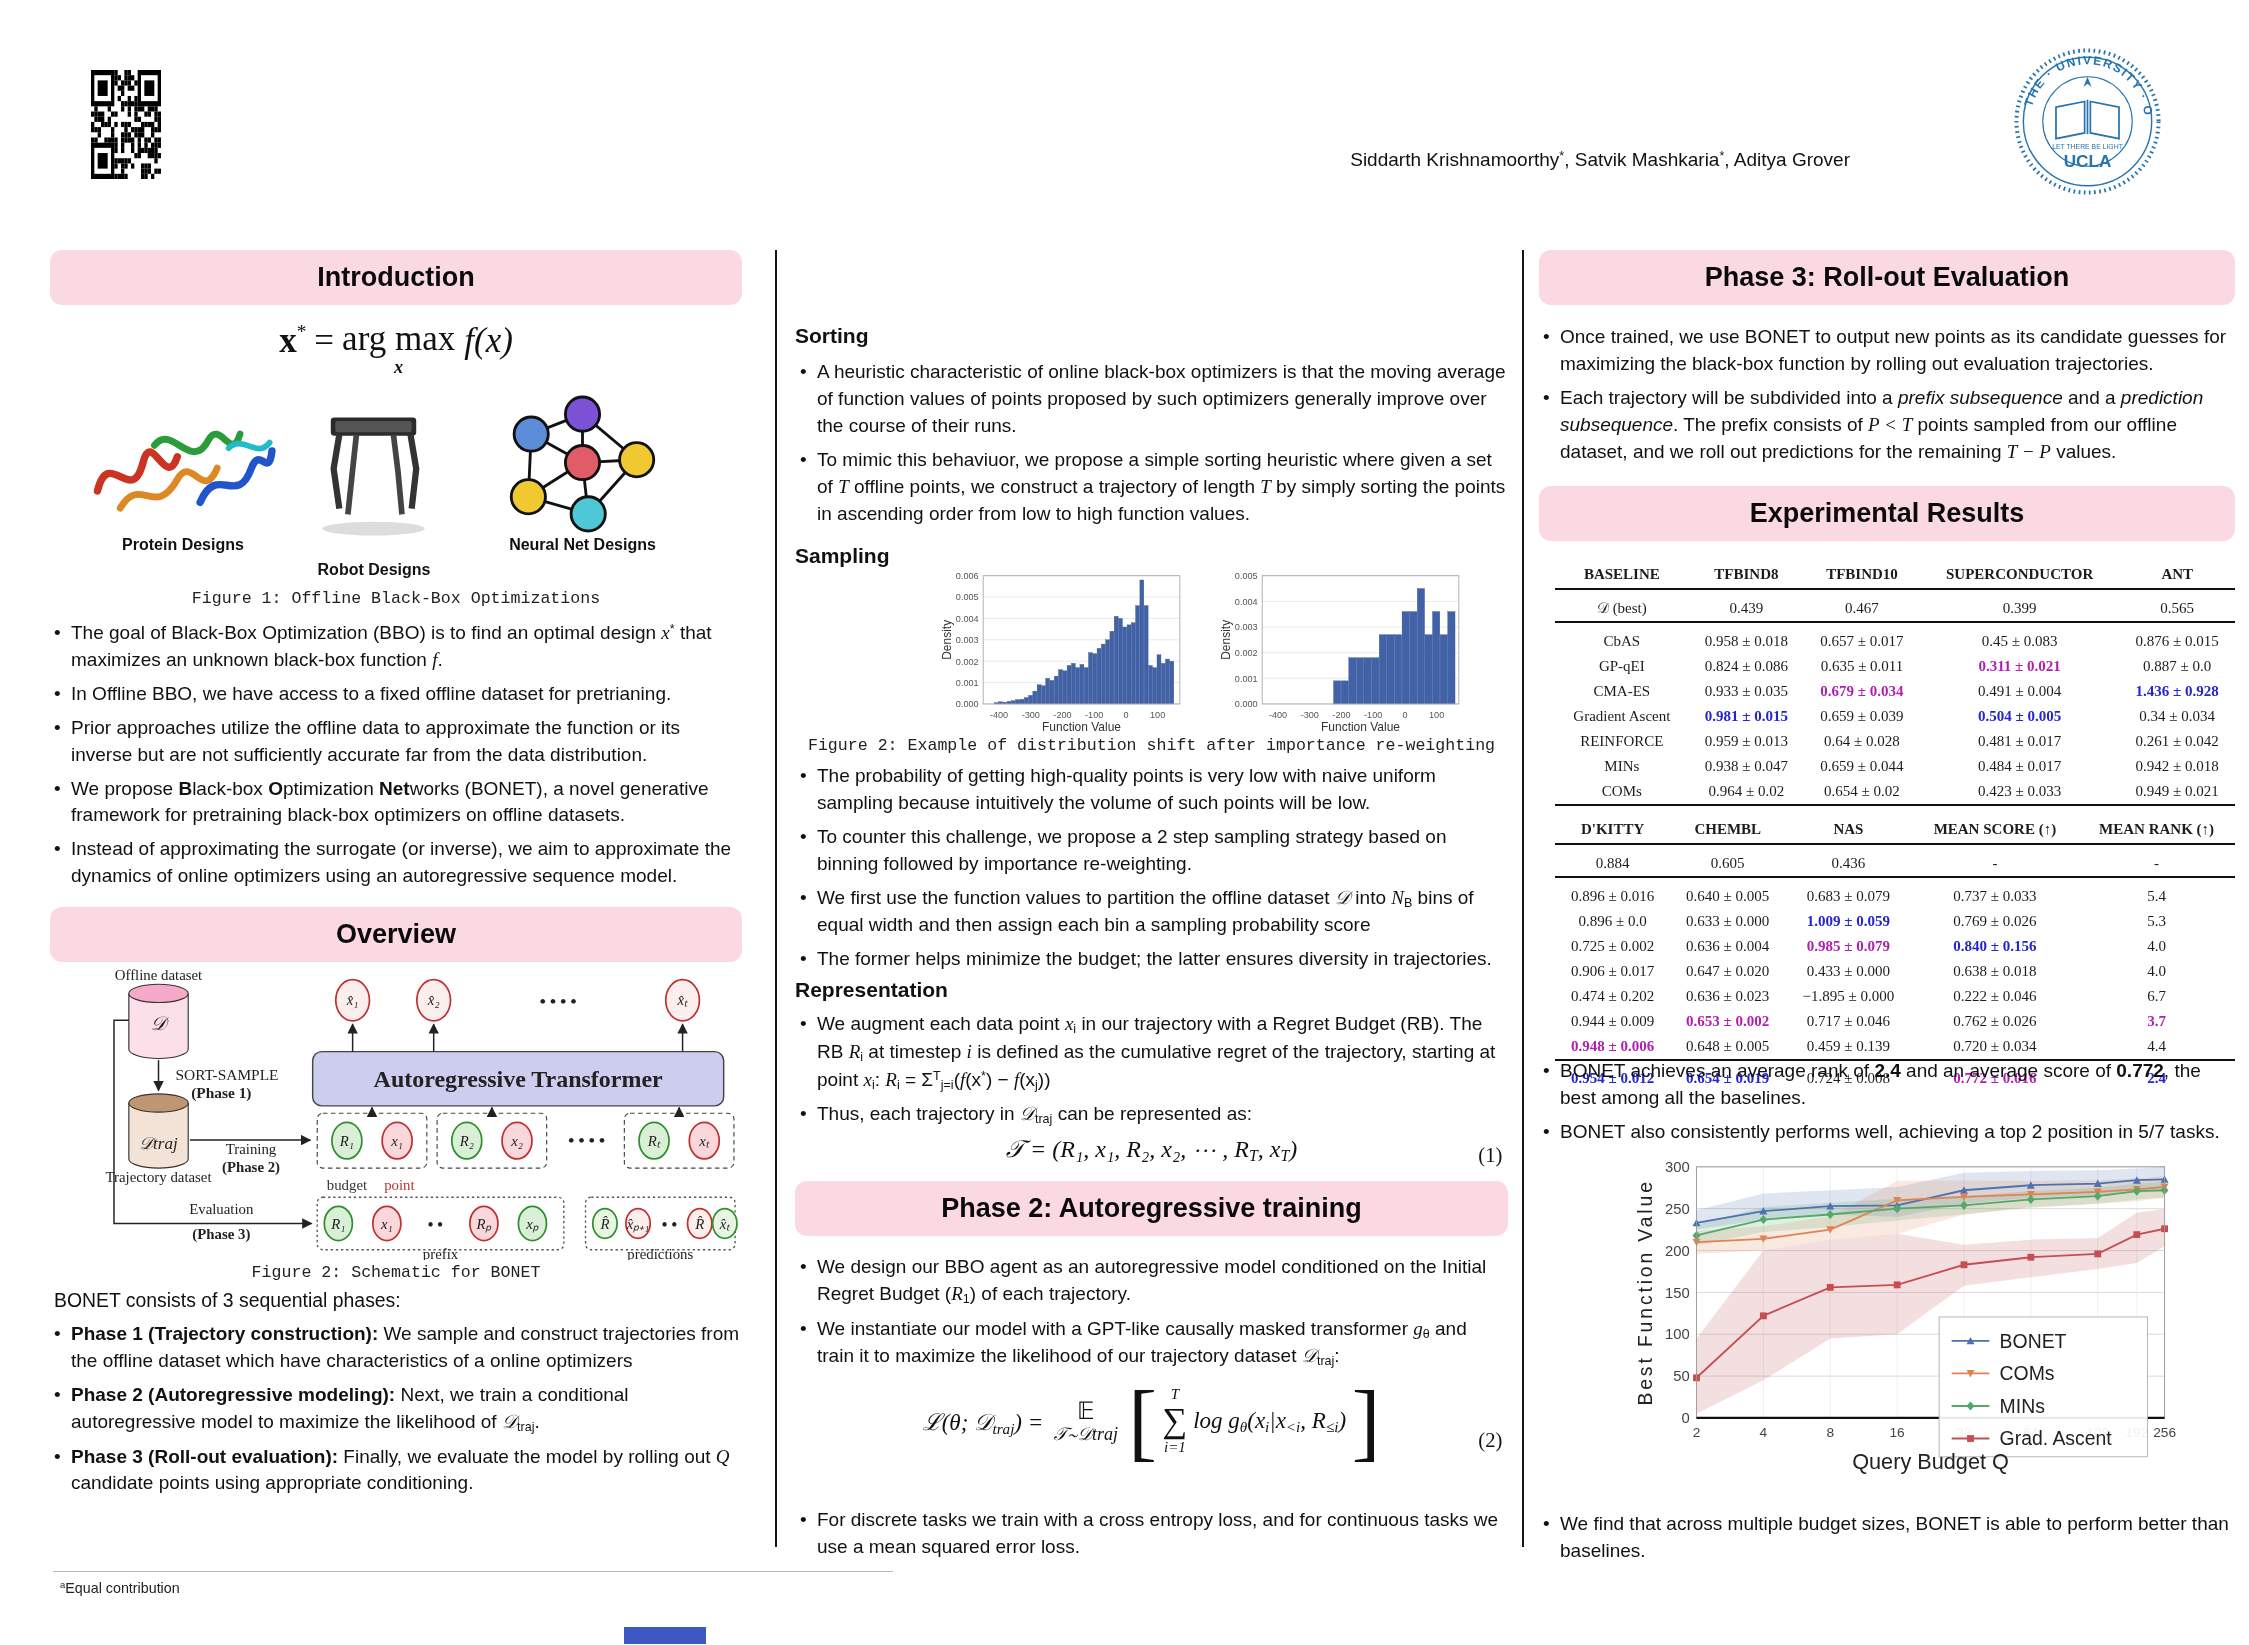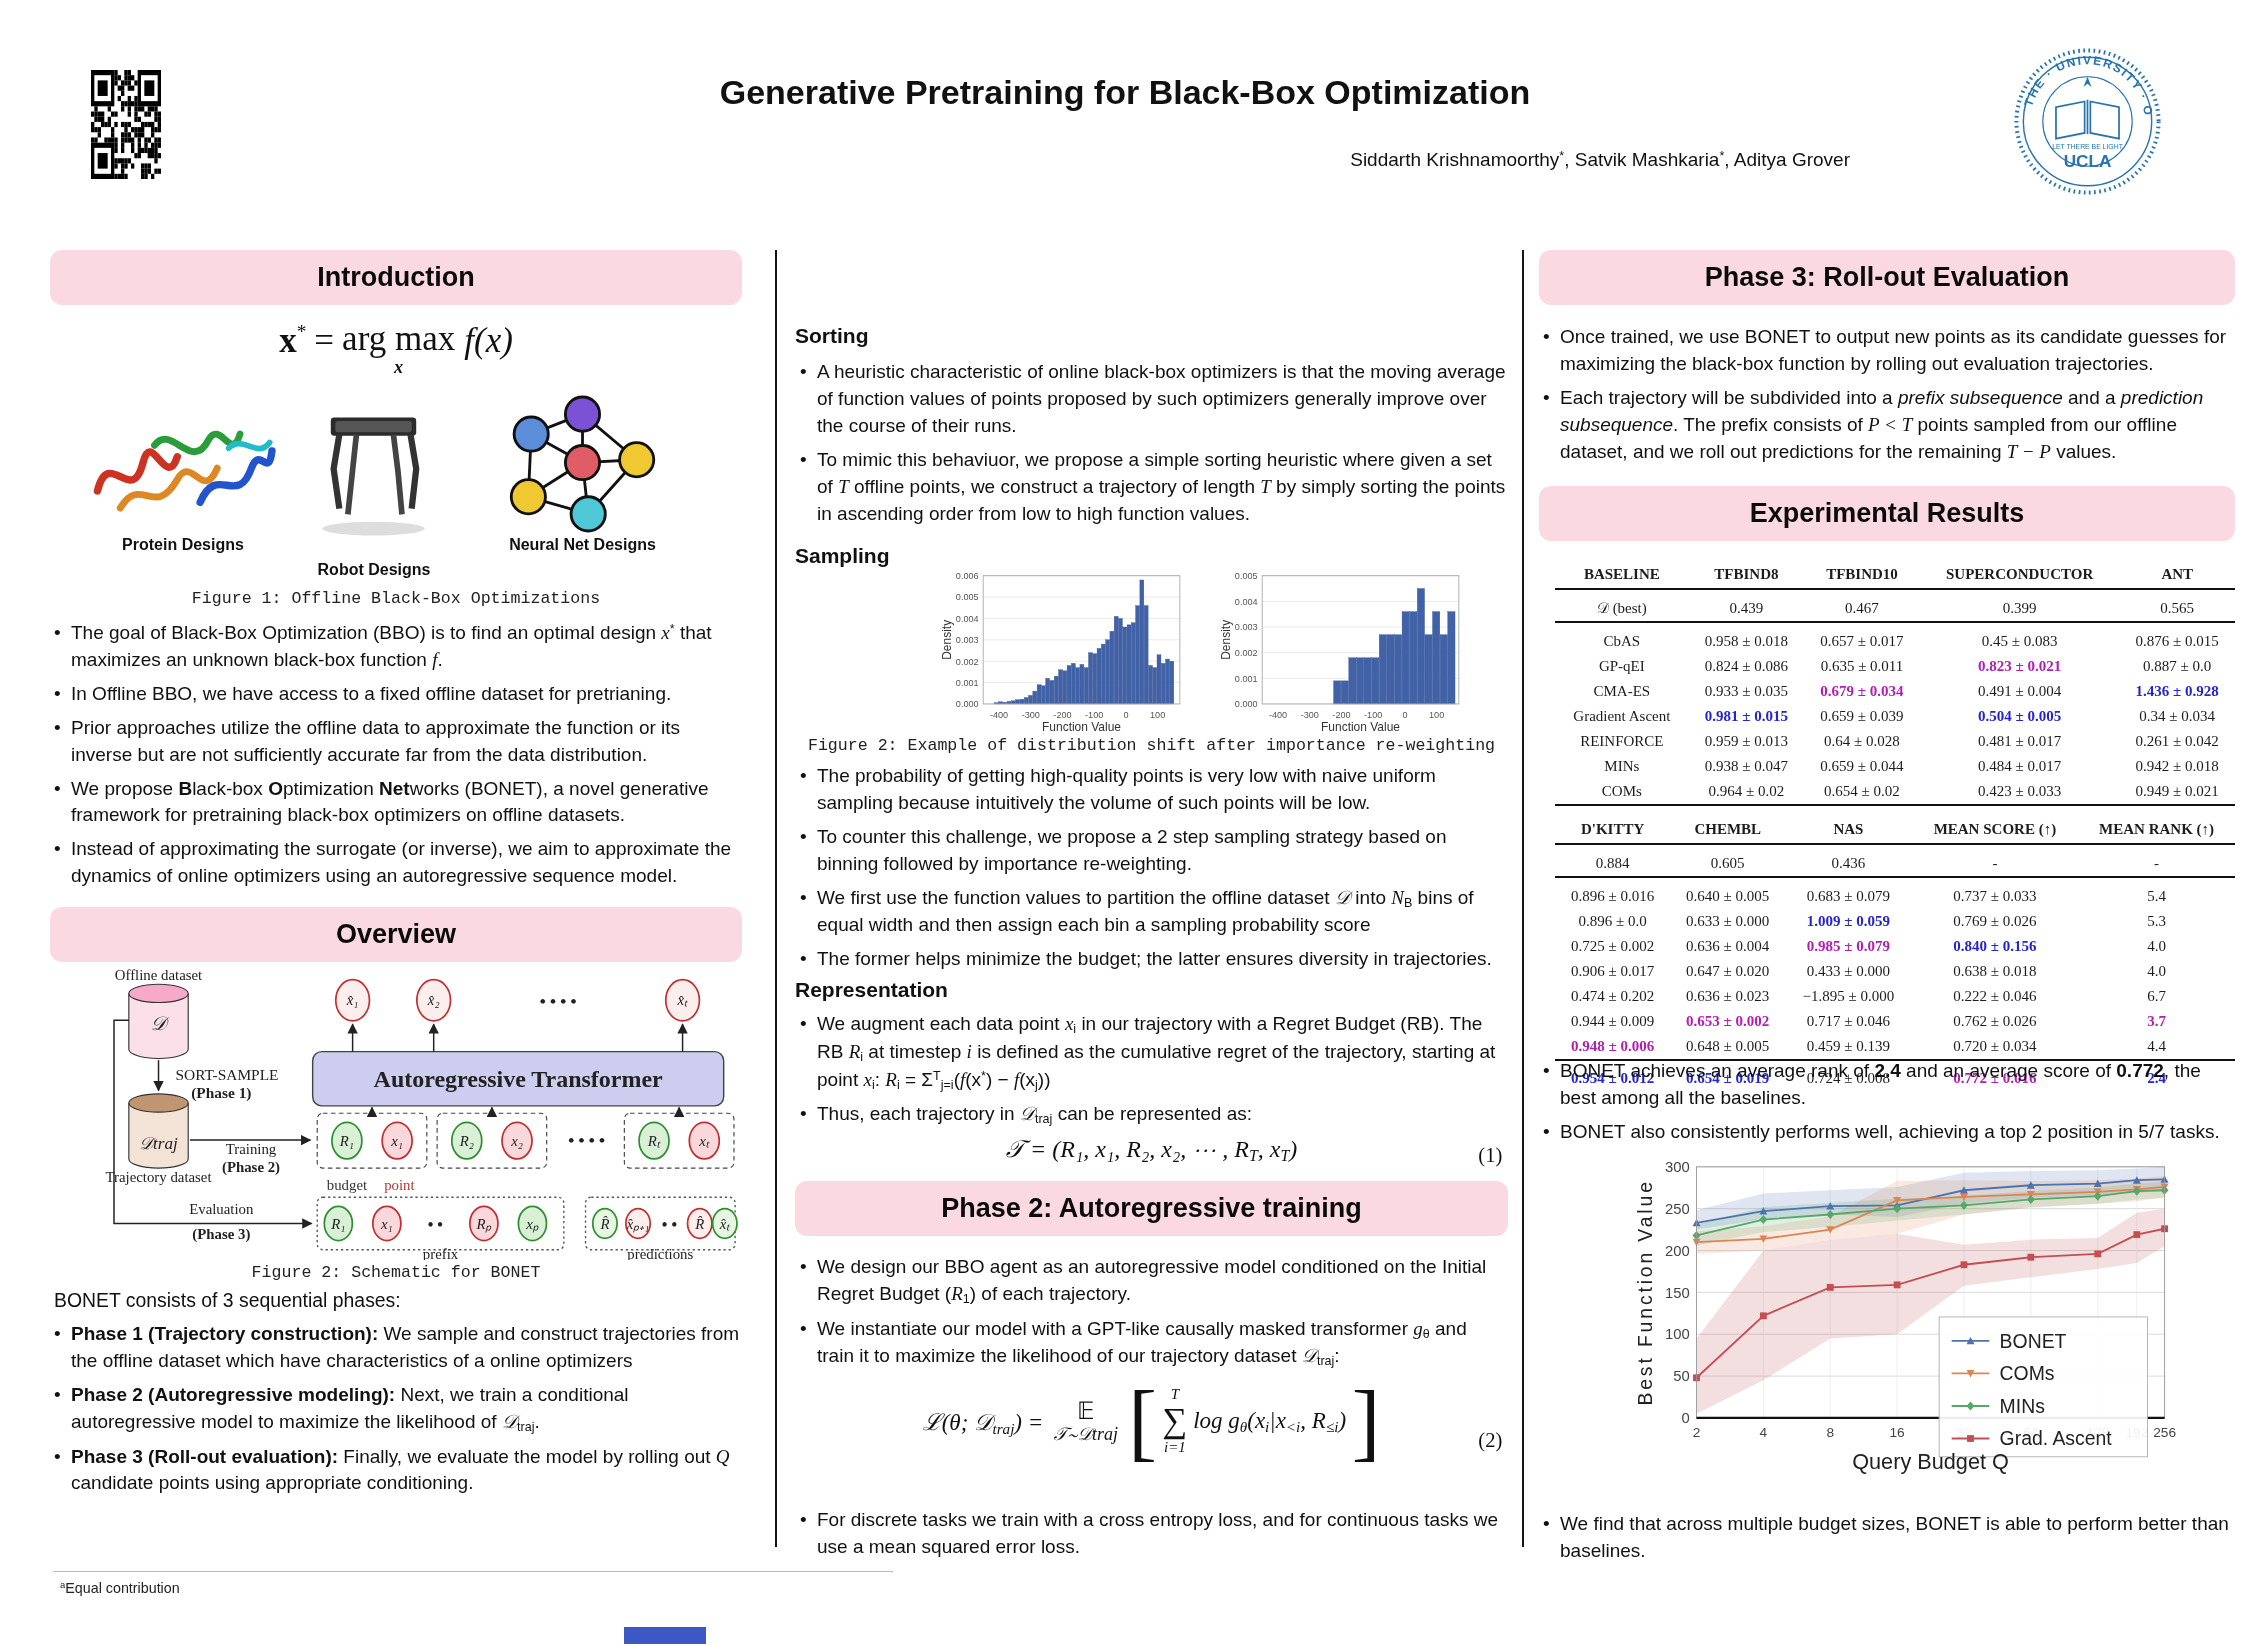--- a/index.html
+++ b/index.html
@@ -209,21 +209,20 @@
       <rect x="1" y="1" width="5" height="5" fill="#fff"></rect>
       <rect x="2" y="2" width="3" height="3" fill="#000"></rect>
       <rect x="14" y="0" width="7" height="7" fill="#000"></rect>
       <rect x="15" y="1" width="5" height="5" fill="#fff"></rect>
       <rect x="16" y="2" width="3" height="3" fill="#000"></rect>
       <rect x="0" y="14" width="7" height="7" fill="#000"></rect>
       <rect x="1" y="15" width="5" height="5" fill="#fff"></rect>
       <rect x="2" y="16" width="3" height="3" fill="#000"></rect>
     </svg>
 
-  <div class="title">Generative Pretraining for Black-Box Optimization</div>
   <div class="authors"><span>Siddarth Krishnamoorthy</span><span class="sg-sup">*</span><span>, Satvik Mashkaria</span><span class="sg-sup">*</span><span>, Aditya Grover</span></div>
 
   <svg class="abs" style="left:2013px;top:47px" width="149" height="149" viewBox="0 0 260 260">
     <circle cx="130" cy="130" r="124" fill="none" stroke="#2774ae" stroke-width="7" stroke-dasharray="3 6"></circle>
     <circle cx="130" cy="130" r="112" fill="none" stroke="#2774ae" stroke-width="2.5"></circle>
     <circle cx="130" cy="130" r="78" fill="none" stroke="#2774ae" stroke-width="2"></circle>
     <defs>
         <path id="ringArc" d="M 30,130 A 100,100 0 1 1 230,130"></path>
       </defs>
     <text font-size="21" fill="#2774ae" font-weight="700" letter-spacing="3">
@@ -650,21 +649,21 @@
             <td>CbAS</td>
             <td>0.958 ± 0.018</td>
             <td>0.657 ± 0.017</td>
             <td>0.45 ± 0.083</td>
             <td>0.876 ± 0.015</td>
           </tr>
           <tr>
             <td>GP-qEI</td>
             <td>0.824 ± 0.086</td>
             <td>0.635 ± 0.011</td>
-            <td class="purple">0.823 ± 0.021</td>
+            <td class="purple">0.311 ± 0.021</td>
             <td>0.887 ± 0.0</td>
           </tr>
           <tr>
             <td>CMA-ES</td>
             <td>0.933 ± 0.035</td>
             <td class="purple">0.679 ± 0.034</td>
             <td>0.491 ± 0.004</td>
             <td class="blue">1.436 ± 0.928</td>
           </tr>
           <tr>

